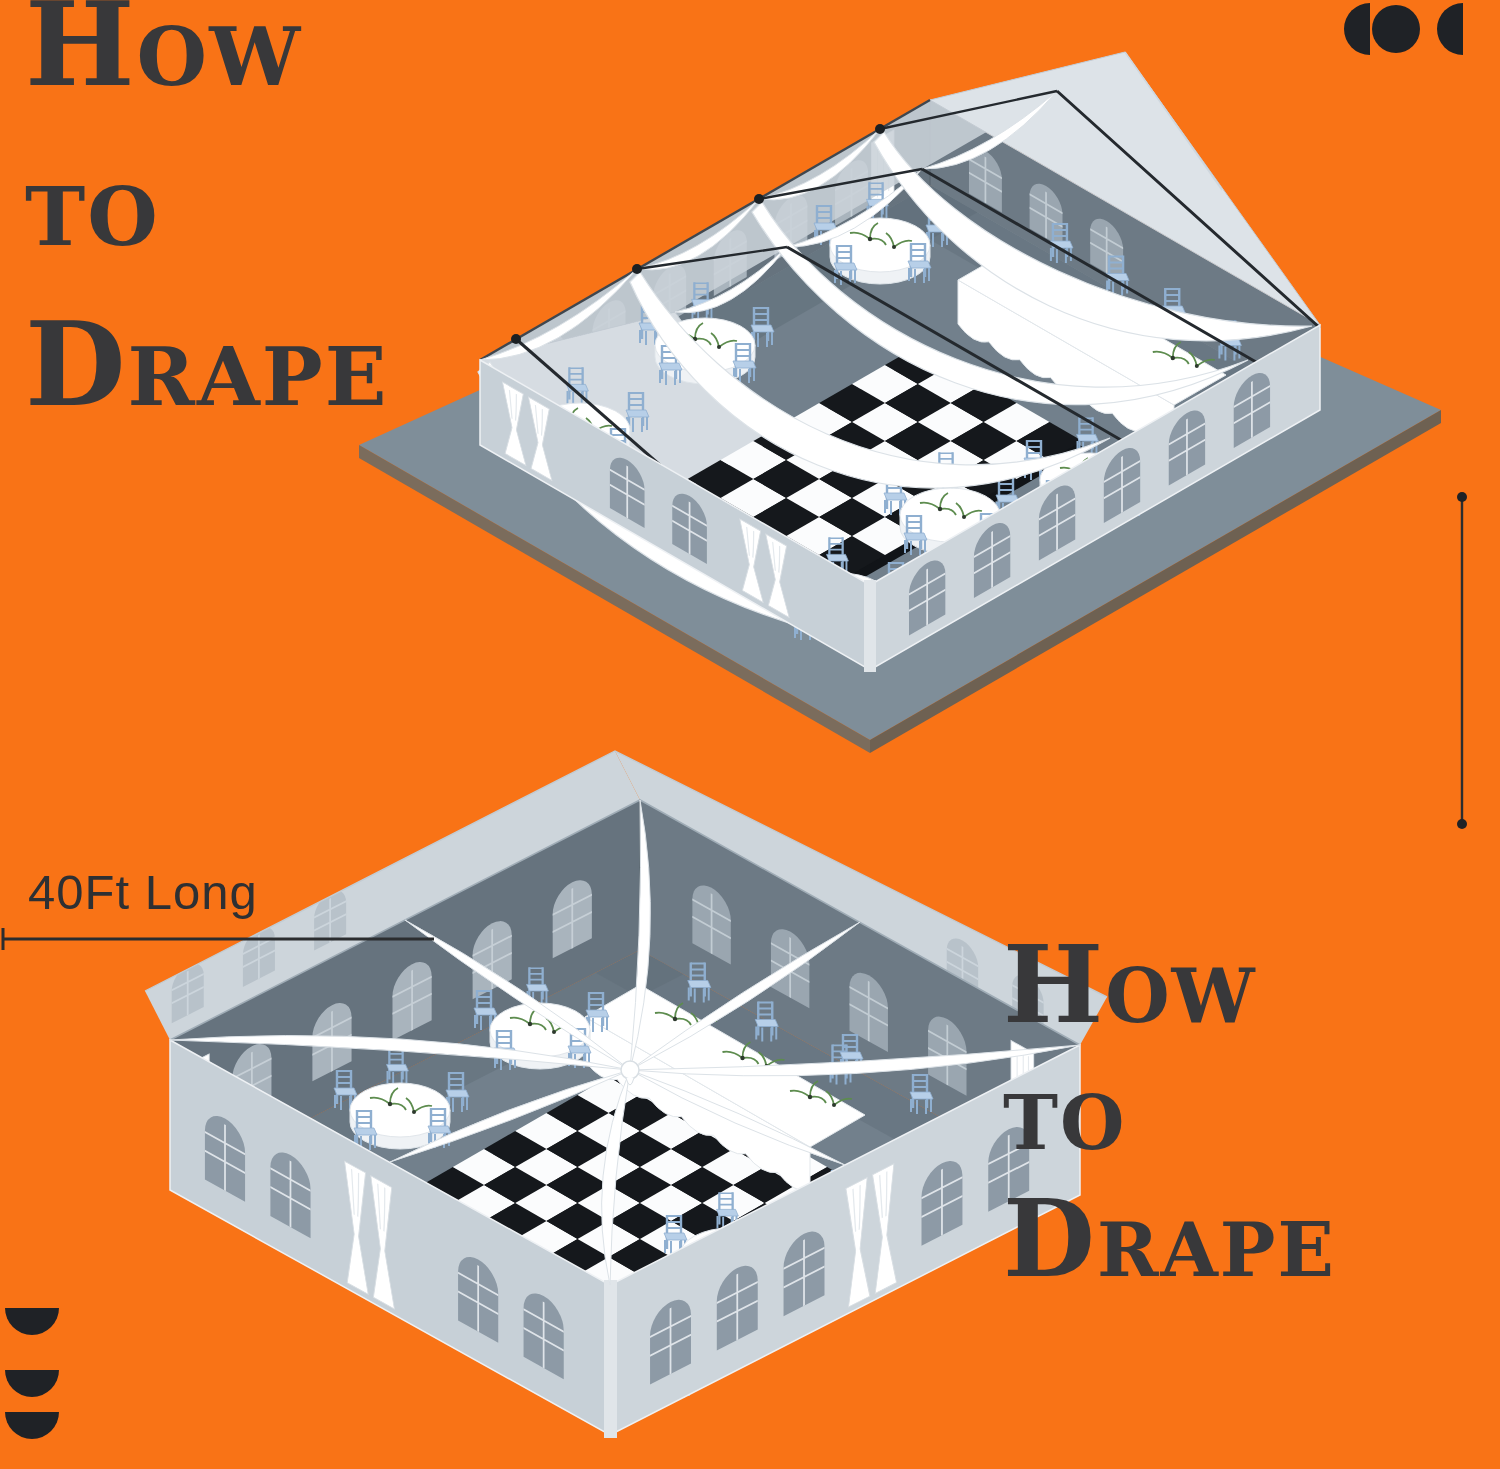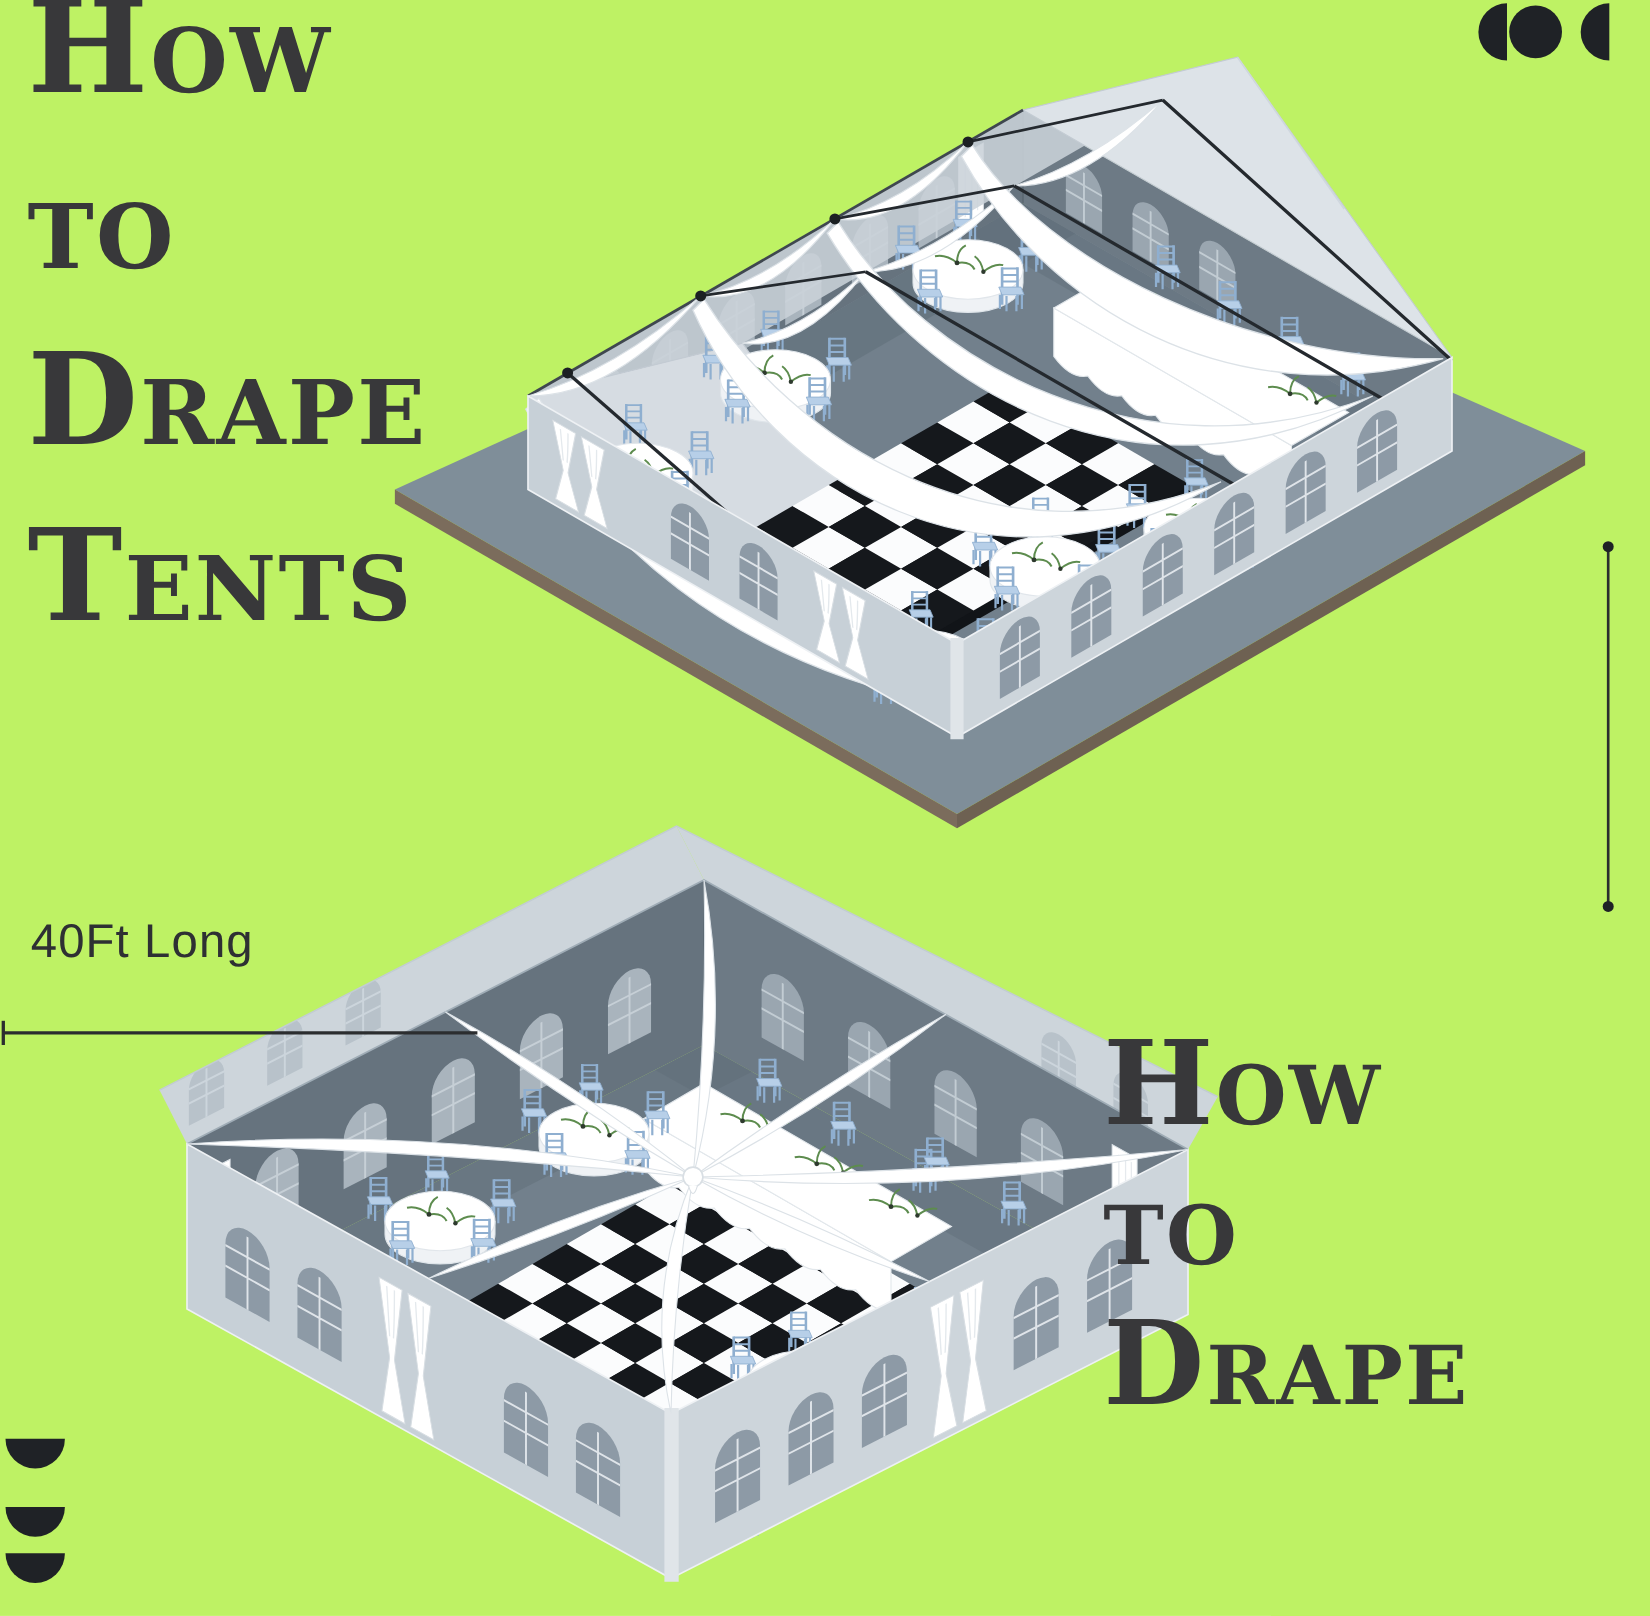--- a/index.html
+++ b/index.html
@@ -1,25 +1,25 @@
 <!DOCTYPE html>
 <html><head>
 <meta charset="utf-8">
 <style>
   html,body{margin:0;padding:0;background:#ffffff;}
-  .canvas{position:relative;width:1500px;height:1469px;background:#bef264;overflow:hidden;
+  .canvas{position:relative;width:1500px;height:1469px;background:#f97316;overflow:hidden;
           font-family:"Liberation Sans","DejaVu Sans",sans-serif;}
   #scene{position:absolute;left:0;top:0;z-index:1;}
   .h-block{position:absolute;z-index:3;color:#38383a;font-family:"DejaVu Serif","Liberation Serif",serif;
            font-weight:700;font-variant:small-caps;letter-spacing:2px;line-height:1;}
   .h-tents{left:25px;top:-14px;font-size:116px;}
   .h-tents .line{height:160px;}
   .h-venues{left:1003px;top:932px;font-size:106px;}
   .h-venues .line{height:127px;}
-  .dim-label{position:absolute;z-index:3;left:28px;top:832px;font-size:43px;color:#2e3033;
+  .dim-label{position:absolute;z-index:3;left:28px;top:864px;font-size:49px;color:#2e3033;
              letter-spacing:1px;font-family:"Liberation Sans","DejaVu Sans",sans-serif;}
 </style>
 </head>
 <body>
 
 <div class="canvas">
 
   <svg id="scene" width="1500" height="1469" viewBox="0 0 1500 1469">
     <g id="gen-top">
         <defs>
@@ -931,21 +931,20 @@
       <path d="M5,1308 a27,27 0 0 0 54,0 Z"></path>
       <path d="M5,1370 a27,27 0 0 0 54,0 Z"></path>
       <path d="M5,1412 a27,27 0 0 0 54,0 Z"></path>
     </g>
   </svg>
 
   <div class="h-block h-tents">
     <div class="line">How</div>
     <div class="line">to</div>
     <div class="line">Drape</div>
-    <div class="line">Tents</div>
   </div>
 
   <div class="h-block h-venues">
     <div class="line">How</div>
     <div class="line">to</div>
     <div class="line">Drape</div>
   </div>
 
   <div class="dim-label">40Ft Long</div>
 </div>

